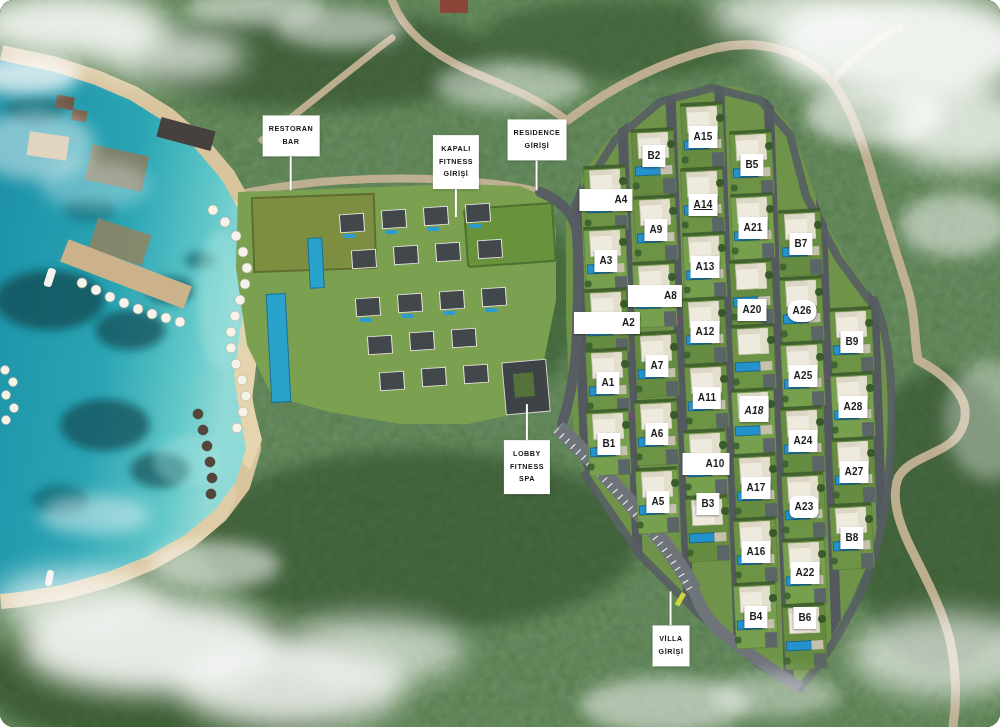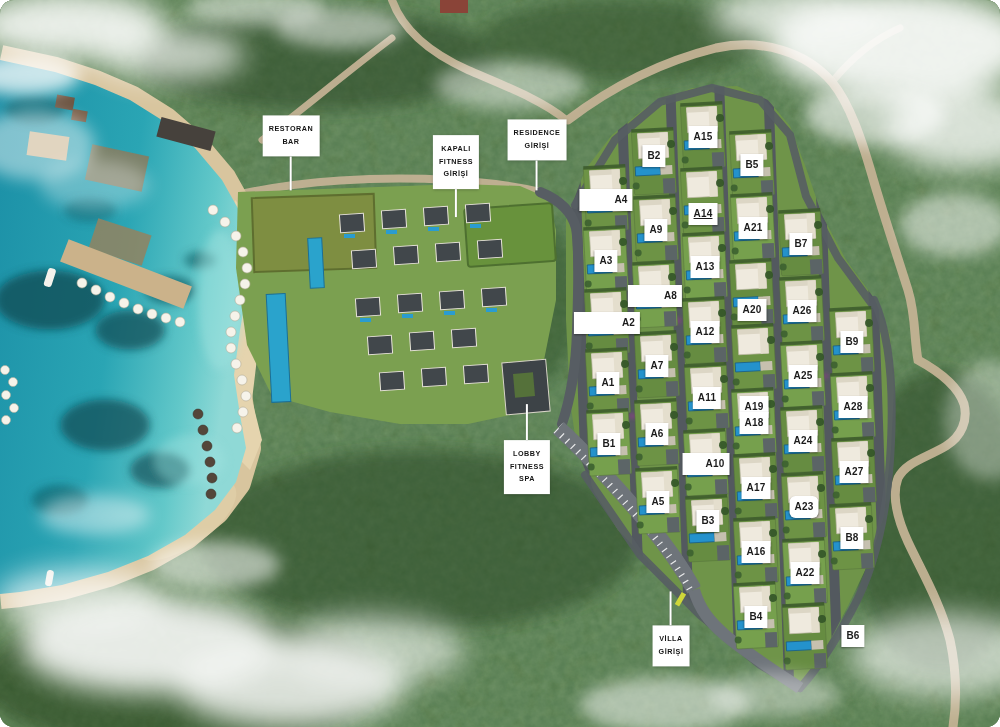--- a/index.html
+++ b/index.html
@@ -706,41 +706,41 @@
       <div class="villa-label" style="left: 607px; top: 323px; padding-left: 48px;">A2</div>
       <div class="villa-label" style="left: 608px; top: 383px;">A1</div>
       <div class="villa-label" style="left: 609px; top: 444px;">B1</div>
       <div class="villa-label" style="left: 654px; top: 156px;">B2</div>
       <div class="villa-label" style="left: 656px; top: 230px;">A9</div>
       <div class="villa-label" style="left: 655px; top: 296px; padding-left: 36px;">A8</div>
       <div class="villa-label" style="left: 657px; top: 366px;">A7</div>
       <div class="villa-label" style="left: 657px; top: 434px;">A6</div>
       <div class="villa-label" style="left: 658px; top: 502px;">A5</div>
       <div class="villa-label" style="left: 703px; top: 137px;">A15</div>
-      <div class="villa-label" style="left: 703px; top: 214px; text-decoration: underline;">A14</div>
+      <div class="villa-label" style="left: 703px; top: 205px; text-decoration: underline;">A14</div>
       <div class="villa-label" style="left: 705px; top: 267px;">A13</div>
       <div class="villa-label" style="left: 705px; top: 332px;">A12</div>
       <div class="villa-label" style="left: 707px; top: 398px;">A11</div>
       <div class="villa-label" style="left: 706px; top: 464px; padding-left: 23px;">A10</div>
-      <div class="villa-label" style="left: 708px; top: 521px;">B3</div>
+      <div class="villa-label" style="left: 708px; top: 504px;">B3</div>
       <div class="villa-label" style="left: 752px; top: 165px;">B5</div>
       <div class="villa-label" style="left: 753px; top: 228px;">A21</div>
       <div class="villa-label" style="left: 752px; top: 294px; margin-top: 16px;">A20</div>
       <div class="villa-label" style="left: 754px; top: 359px; margin-top: 48px;">A19</div>
-      <div class="villa-label" style="left: 754px; top: 423px;">A18</div>
+      <div class="villa-label" style="left: 754px; top: 411px; font-style: italic;">A18</div>
       <div class="villa-label" style="left: 756px; top: 488px;">A17</div>
       <div class="villa-label" style="left: 756px; top: 552px;">A16</div>
       <div class="villa-label" style="left: 756px; top: 617px;">B4</div>
       <div class="villa-label" style="left: 801px; top: 244px;">B7</div>
-      <div class="villa-label" style="left: 802px; top: 311px;">A26</div>
+      <div class="villa-label" style="left: 802px; top: 311px; border-radius: 10px;">A26</div>
       <div class="villa-label" style="left: 803px; top: 376px;">A25</div>
       <div class="villa-label" style="left: 803px; top: 441px;">A24</div>
       <div class="villa-label" style="left: 804px; top: 507px; border-radius: 6px;">A23</div>
       <div class="villa-label" style="left: 805px; top: 573px;">A22</div>
-      <div class="villa-label" style="left: 805px; top: 636px; margin-left: 48px;">B6</div>
+      <div class="villa-label" style="left: 805px; top: 618px;">B6</div>
       <div class="villa-label" style="left: 852px; top: 342px;">B9</div>
       <div class="villa-label" style="left: 853px; top: 407px;">A28</div>
       <div class="villa-label" style="left: 854px; top: 472px;">A27</div>
       <div class="villa-label" style="left: 852px; top: 538px;">B8</div>
     </div>
 <div id="callouts-layer" class="layer">
       <div class="callout" style="left: 291px; top: 136px;">
         <div>RESTORAN</div>
         <div>BAR</div>
         <div class="pointer down" style="height: 34px;"></div>

